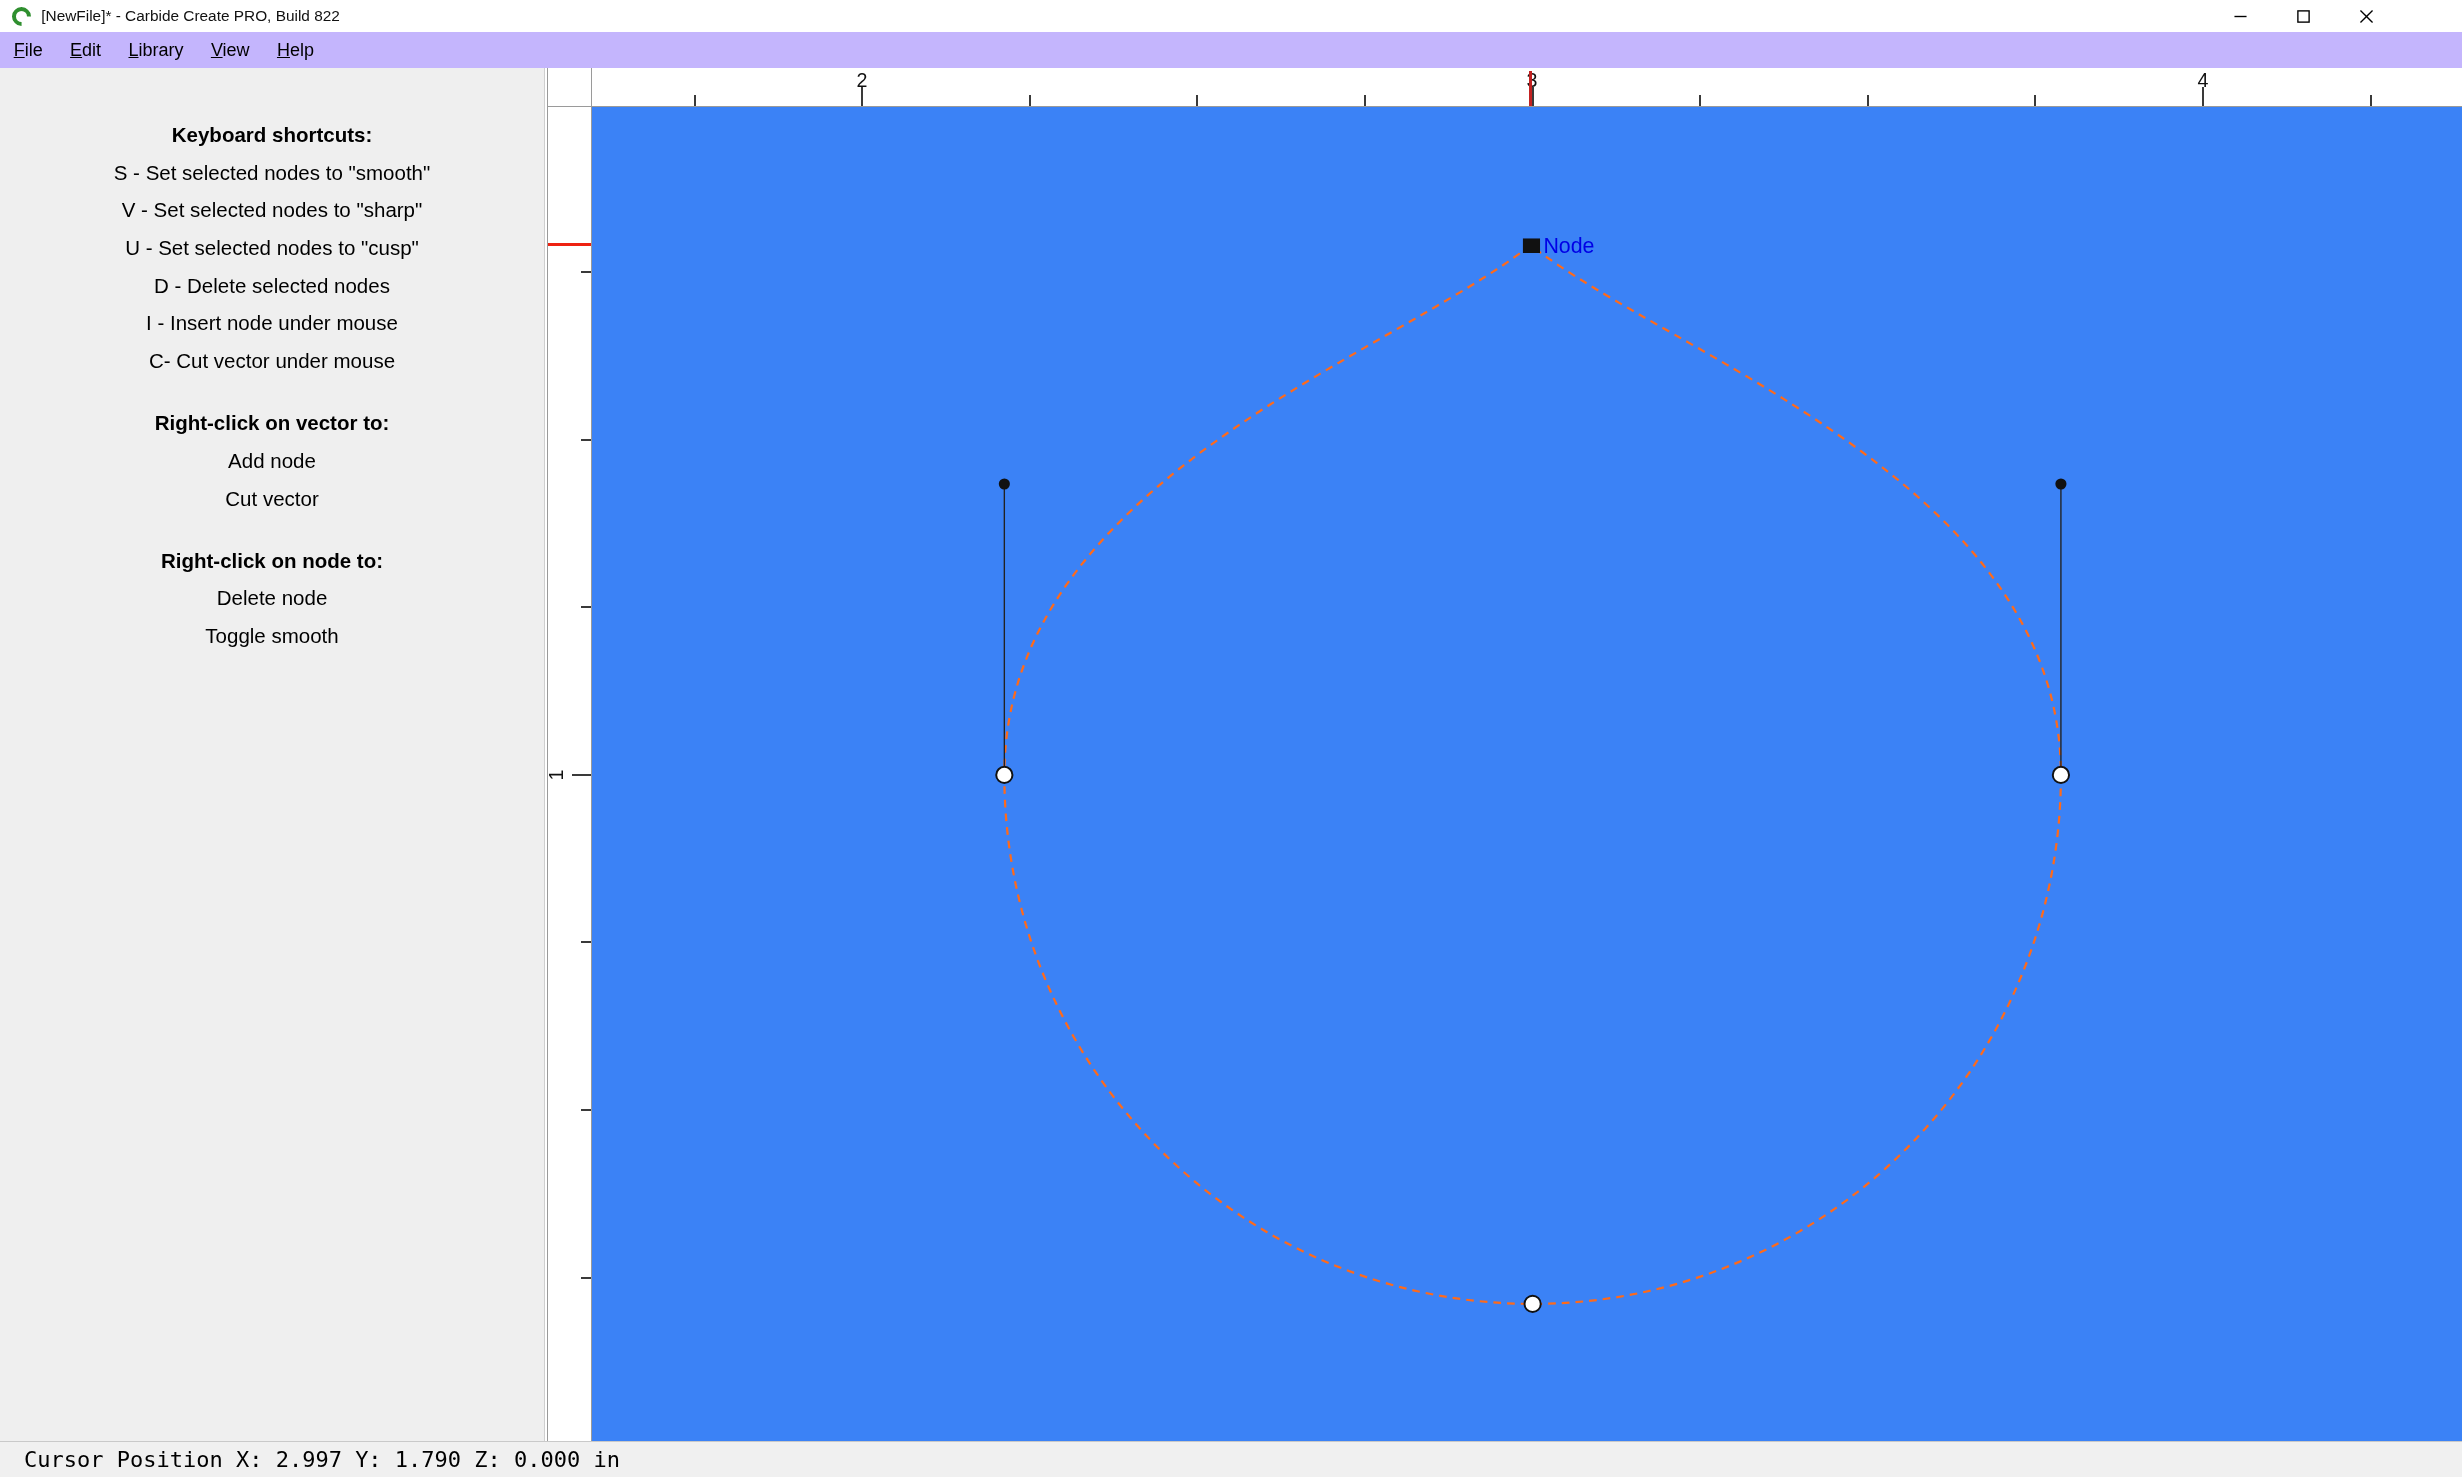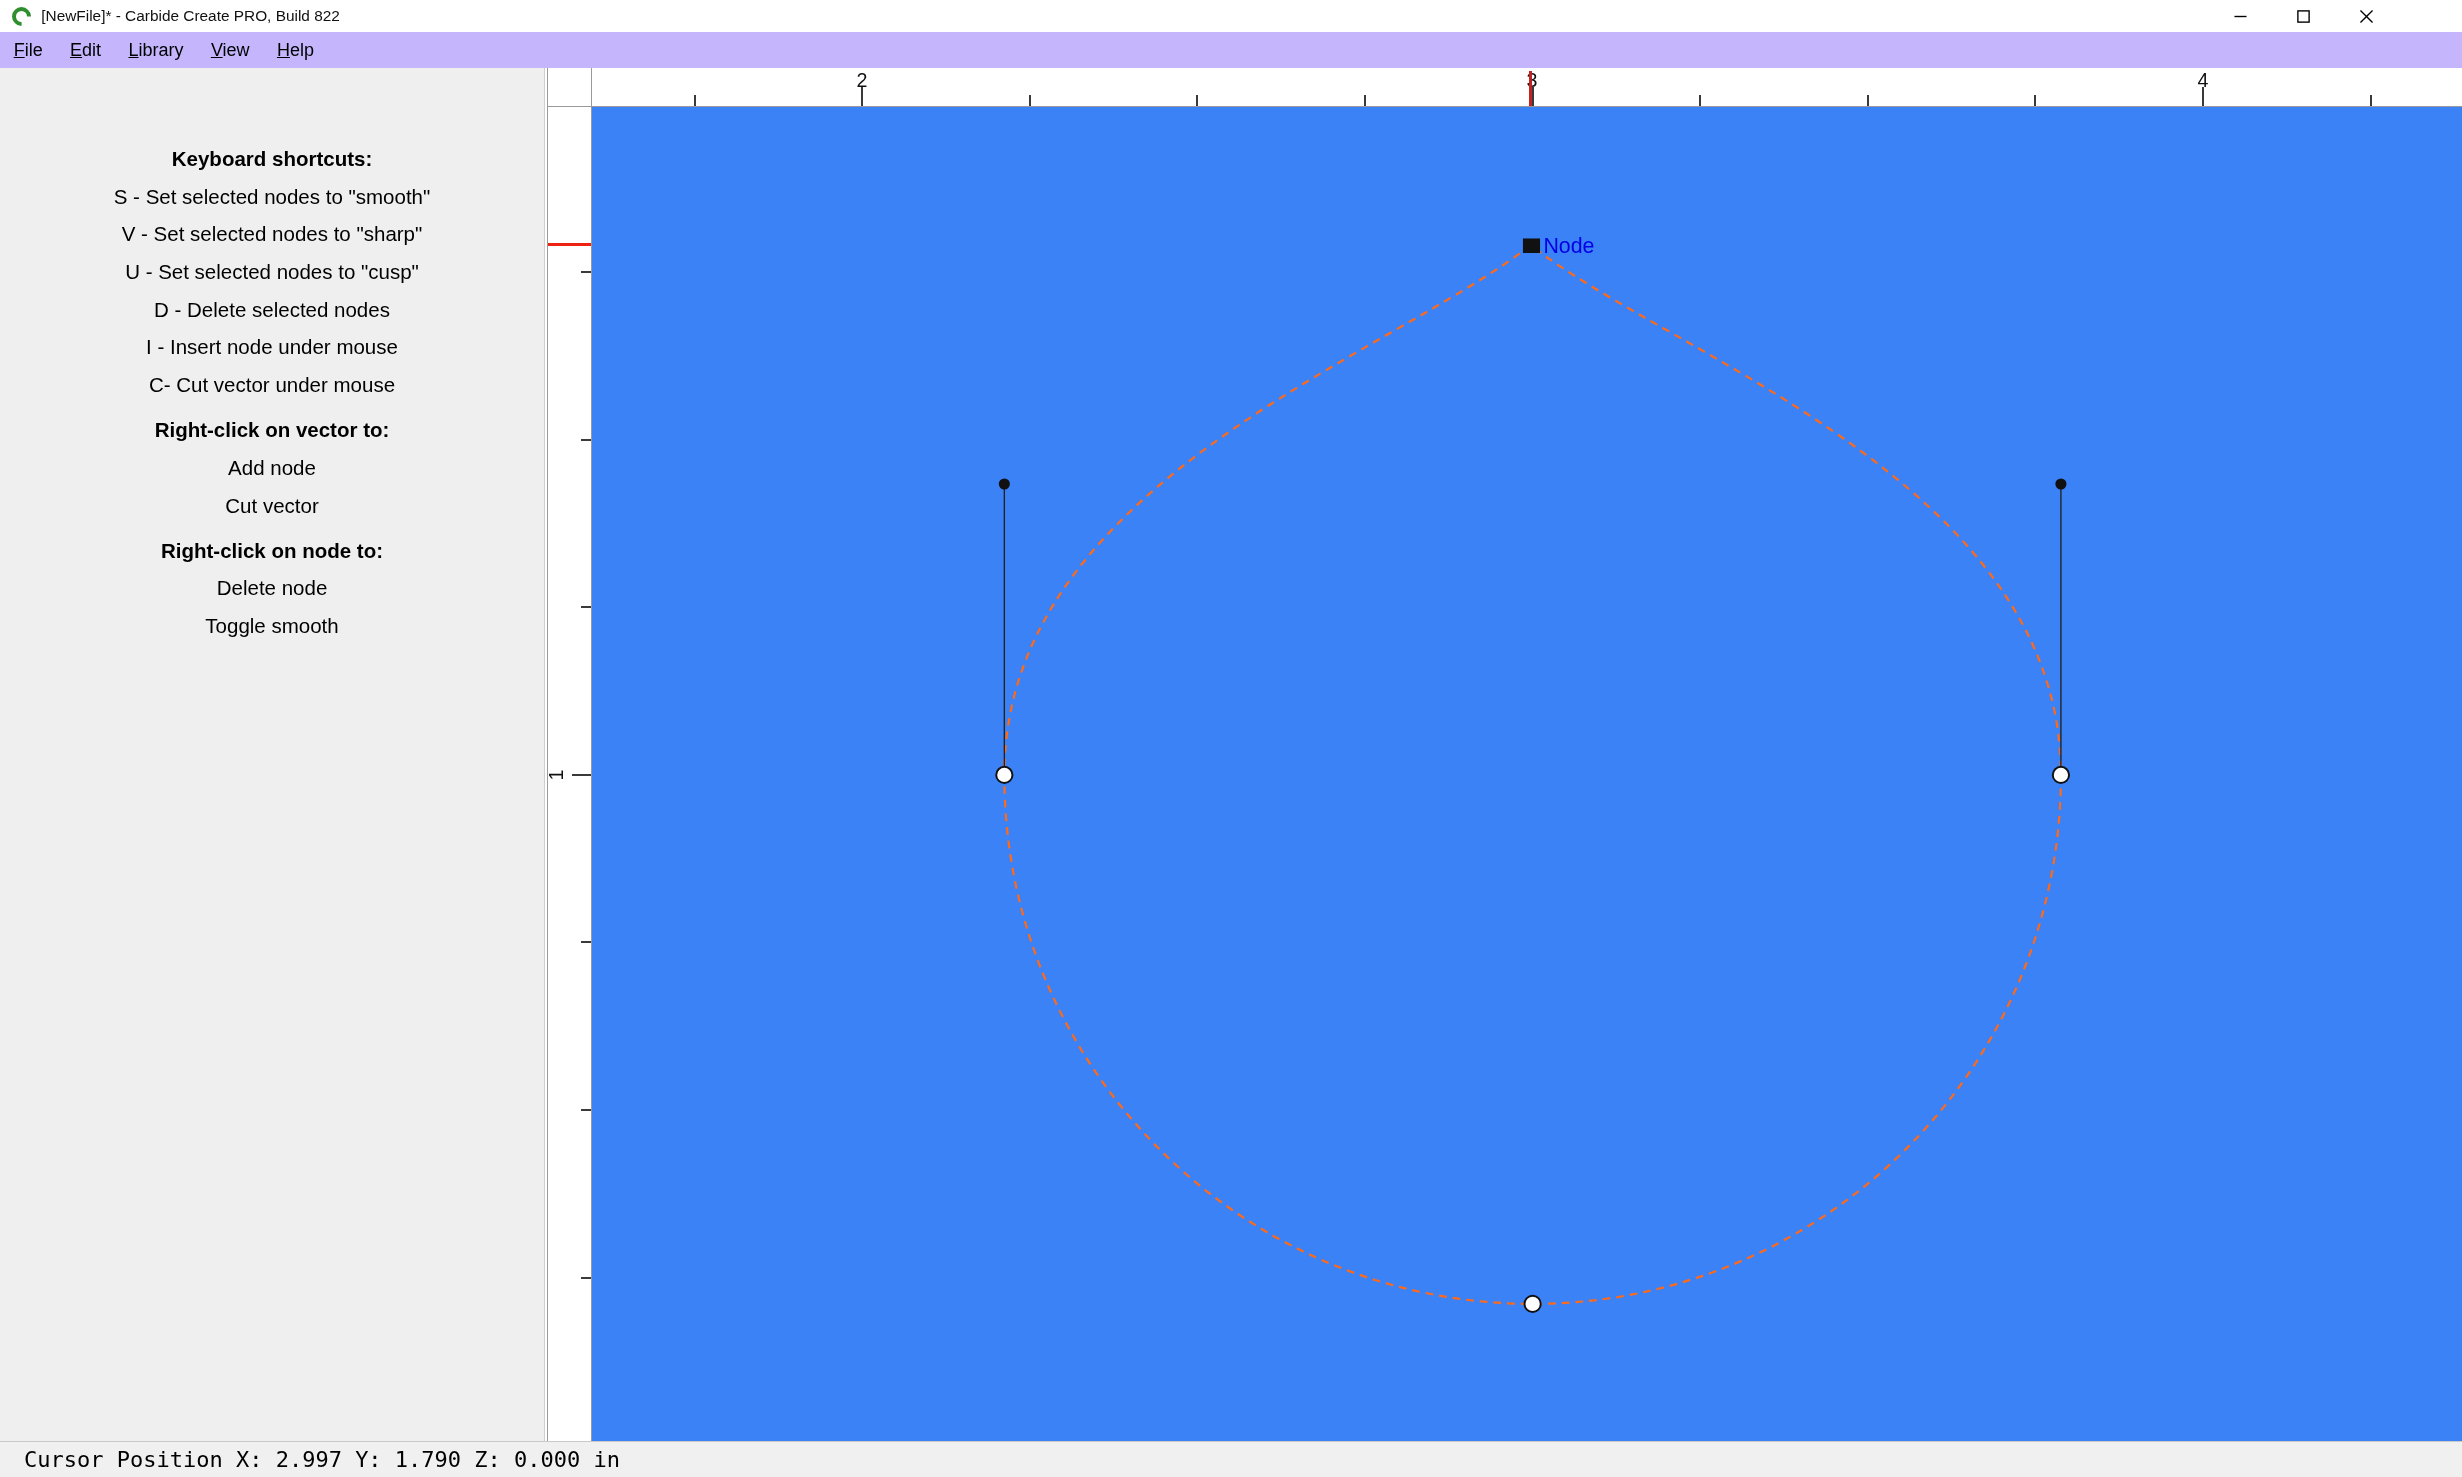--- a/index.html
+++ b/index.html
@@ -15,22 +15,22 @@
   .win-controls{position:absolute;right:0;top:0;height:32px;display:flex;}
   .win-btn{width:63px;height:32px;display:flex;align-items:center;justify-content:center;cursor:default;}
   .win-btn svg{display:block;}
   
   .menubar{position:absolute;left:0;top:32px;width:2462px;height:36px;background:#c4b5fd;display:flex;align-items:center;font-size:18px;}
   .menu-item{display:inline-block;padding:5.1px 13.7px;}
   .menu-item::first-letter{text-decoration:underline;}
   
   .left-panel{position:absolute;left:0;top:68px;width:544px;bottom:36px;background:#efefef;border-right:0.9px solid #cfcfcf;text-align:center;overflow:hidden;}
   .panel-title{font-size:43px;font-weight:bold;margin-top:29px;}
-  .panel-heading{font-size:20.5px;font-weight:bold;margin-top:21px;}
-  .panel-heading.first{margin-top:79px;}
+  .panel-heading{font-size:20.5px;font-weight:bold;margin-top:38px;}
+  .panel-heading.first{margin-top:55px;}
   .panel-item{font-size:20.5px;margin-top:13.7px;}
   .done-btn{display:inline-block;margin-top:46px;padding:7.7px 44px;font-size:20.5px;background:#fcfcfc;border:0.9px solid #aeaeae;border-radius:2.6px;cursor:default;}
   
   .canvas-area{position:absolute;left:547px;top:68px;right:0;bottom:36px;background:#fff;border-left:0.9px solid #9a9a9a;box-sizing:border-box;}
   .corner{position:absolute;left:0;top:0;width:44px;height:39px;background:#fff;border-right:0.9px solid #9a9a9a;border-bottom:0.9px solid #9a9a9a;box-sizing:border-box;}
   .ruler-h{position:absolute;left:44px;top:0;right:0;height:39px;background:#fff;border-bottom:0.9px solid #9a9a9a;box-sizing:border-box;overflow:hidden;}
   .ruler-v{position:absolute;left:0;top:39px;width:44px;bottom:0;background:#fff;border-right:0.9px solid #9a9a9a;box-sizing:border-box;overflow:hidden;}
   .viewport{position:absolute;left:44px;top:39px;right:0;bottom:0;background:#3b82f6;overflow:hidden;}
   .tick-h{position:absolute;bottom:0;width:1.7px;height:11px;background:#3a3a3a;}
   .tick-h.major{height:19px;}

